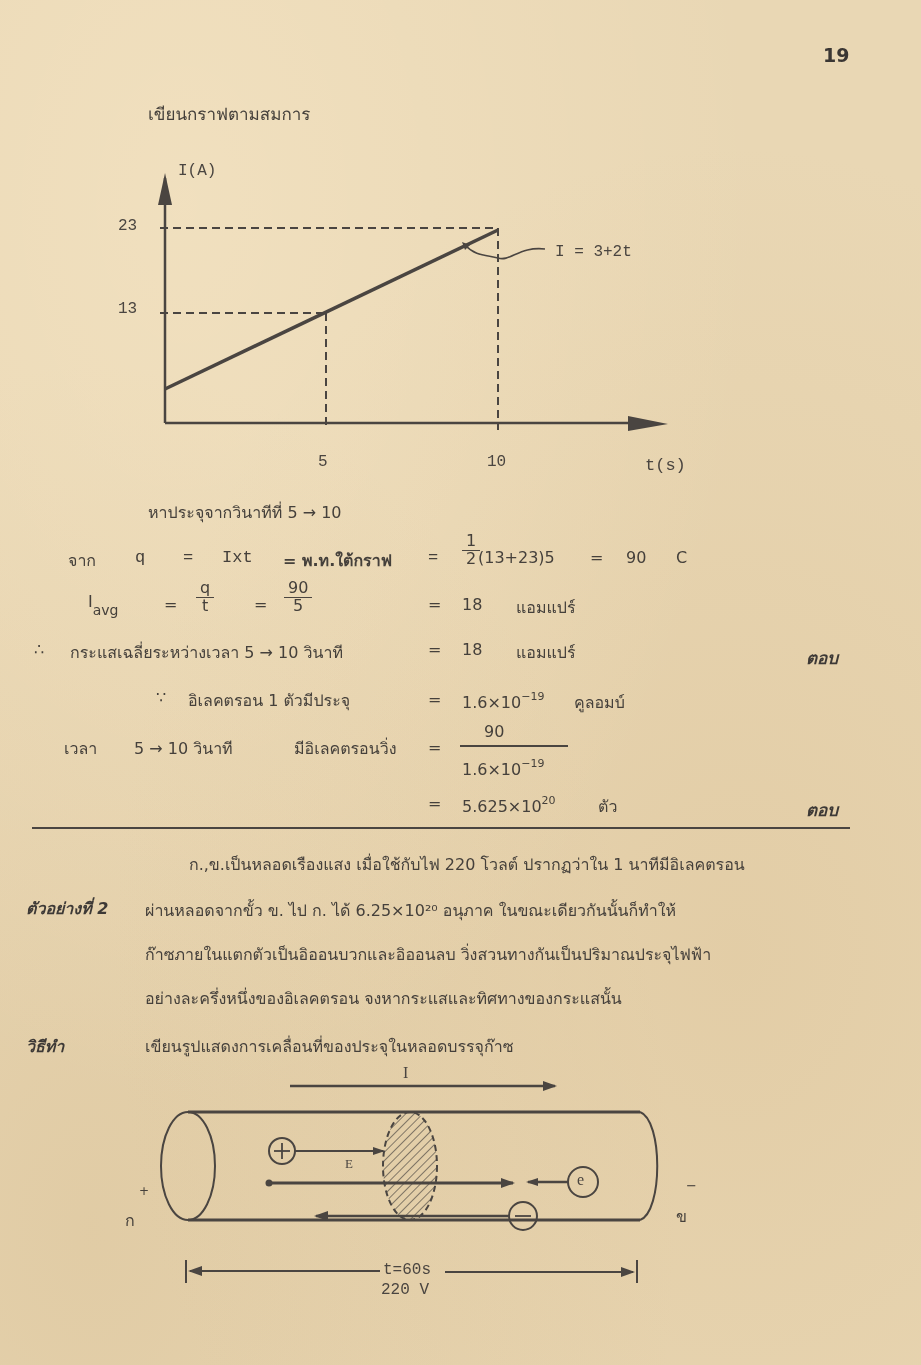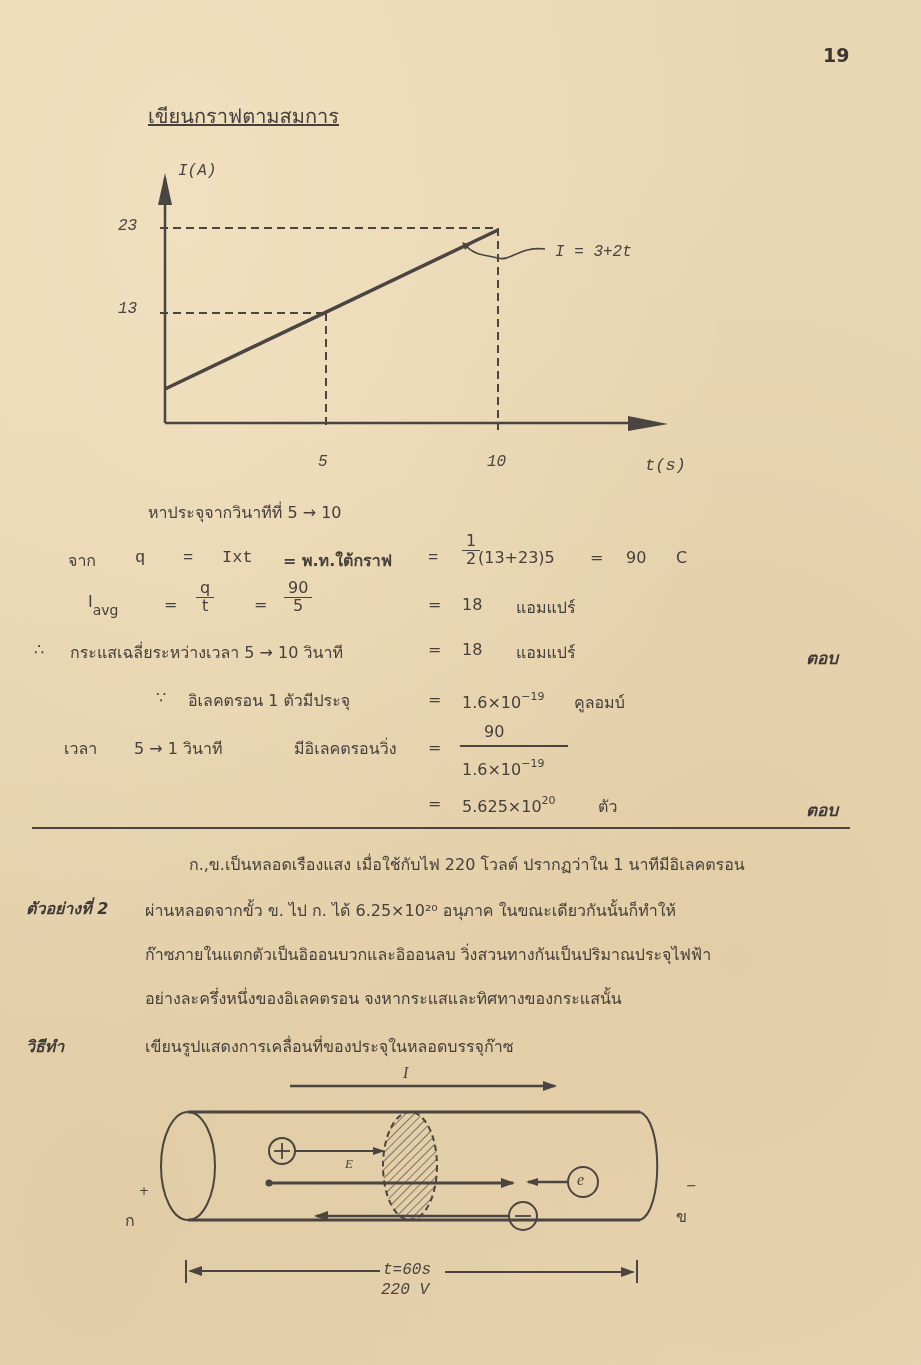--- a/index.html
+++ b/index.html
@@ -10,36 +10,36 @@
       radial-gradient(ellipse at 20% 15%, rgba(255,240,210,0.35), transparent 55%),
       radial-gradient(ellipse at 80% 70%, rgba(214,186,140,0.35), transparent 60%),
       radial-gradient(ellipse at 10% 90%, rgba(200,170,120,0.25), transparent 50%);
     color: #3f3a36;
     font-family: "DejaVu Sans", sans-serif;
   }
   .abs { position: absolute; white-space: nowrap; }
   .page-num { left: 823px; top: 44px; font-size: 19px; font-weight: bold; color: #3a3633; font-family: "DejaVu Sans", sans-serif; }
   .thai { font-family: "DejaVu Sans", sans-serif; font-size: 16px; color: #45403b; }
   .mono { font-family: "Liberation Mono", monospace; font-size: 17px; color: #45403b; }
-  .ital { font-family: "Liberation Mono", monospace; font-style: italic; font-size: 16px; color: #4a4540; }
+  .ital { font-family: "Liberation Mono", monospace; font-size: 16px; color: #4a4540; }
   .answer { font-family: "DejaVu Sans", sans-serif; font-weight: bold; font-style: italic; font-size: 17px; color: #3d3936; }
   .label-bold { font-family: "DejaVu Sans", sans-serif; font-weight: bold; font-style: italic; font-size: 16px; color: #3d3936; }
   .frac { display: inline-flex; flex-direction: column; align-items: center; vertical-align: middle; line-height: 1.05; }
   .frac .num { border-bottom: 1.5px solid #4a4540; padding: 0 4px; }
   .sup { font-size: 11px; vertical-align: 8px; }
   .sub { font-size: 14px; vertical-align: -8px; }
   svg { position: absolute; left: 0; top: 0; }
   .rule { left: 32px; top: 827px; width: 818px; height: 2px; background: #4a4541; }
 </style>
 </head>
 <body>
 
 <div class="abs page-num">19</div>
 
-<div class="abs thai" style="left:148px; top:100px; font-size:20px;text-decoration:underline;">เขียนกราฟตามสมการ</div>
+<div class="abs thai" style="left:148px; top:100px; font-size:17px;">เขียนกราฟตามสมการ</div>
 
 <svg width="921" height="1365">
   <defs>
     <marker id="ah" markerWidth="14" markerHeight="10" refX="12" refY="5" orient="auto" markerUnits="userSpaceOnUse">
       <path d="M0,0 L14,5 L0,10 Z" fill="#4a4541"></path>
     </marker>
     <marker id="ahs" markerWidth="12" markerHeight="8" refX="10" refY="4" orient="auto" markerUnits="userSpaceOnUse">
       <path d="M0,0 L12,4 L0,8 Z" fill="#4a4541"></path>
     </marker>
     <pattern id="hatch" width="6" height="6" patternUnits="userSpaceOnUse" patternTransform="rotate(45)">
@@ -167,21 +167,21 @@
 
 <div class="abs thai" style="left:156px; top:688px;">∵</div>
 <div class="abs thai" style="left:188px; top:688px;">อิเลคตรอน 1  ตัวมีประจุ</div>
 <div class="abs thai" style="left:428px; top:690px;">=</div>
 <div class="abs thai" style="left:462px; top:690px;">
   <span>1.6×10</span><span class="sup">−19</span>
 </div>
 <div class="abs thai" style="left:574px; top:690px;">คูลอมบ์</div>
 
 <div class="abs thai" style="left:64px; top:736px;">เวลา</div>
-<div class="abs thai" style="left:134px; top:736px;">5 → 1 วินาที</div>
+<div class="abs thai" style="left:134px; top:736px;">5 → 10 วินาที</div>
 <div class="abs thai" style="left:294px; top:736px;">มีอิเลคตรอนวิ่ง</div>
 <div class="abs thai" style="left:428px; top:738px;">=</div>
 <div class="abs thai" style="left:484px; top:722px;">90</div>
 <div class="abs" style="left:460px; top:745px; width:108px; height:1.5px; background:#4a4540;"></div>
 <div class="abs thai" style="left:462px; top:757px;">
   <span>1.6×10</span><span class="sup">−19</span>
 </div>
 
 <div class="abs thai" style="left:428px; top:794px;">=</div>
 <div class="abs thai" style="left:462px; top:794px;">

